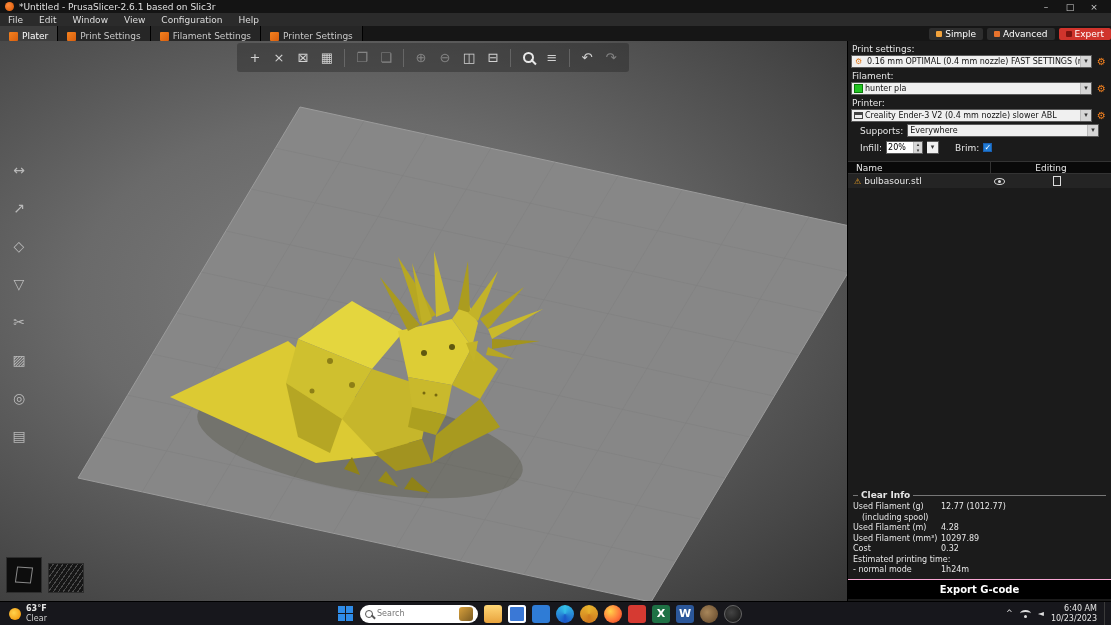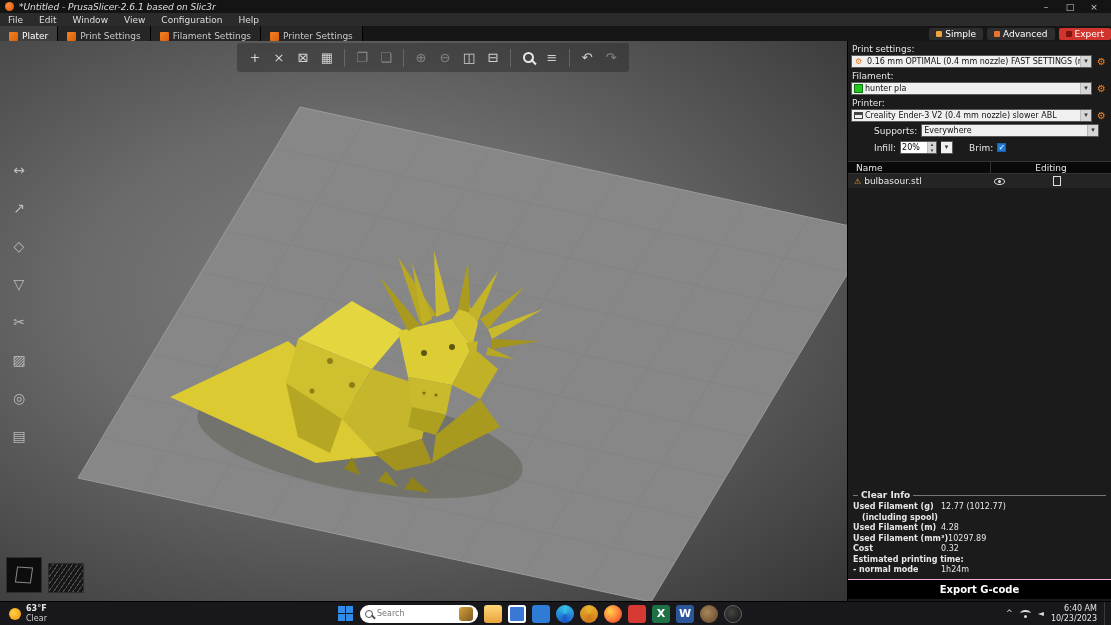--- a/index.html
+++ b/index.html
@@ -2,21 +2,21 @@
 <html><head>
 <meta charset="utf-8">
 <style>
   * { margin:0; padding:0; box-sizing:border-box; }
   html,body { width:1111px; height:625px; overflow:hidden; }
   body { font-family:"DejaVu Sans","Liberation Sans",sans-serif; background:#000; color:#e6e6e6; }
 
   
   .titlebar { height:13px; background:#141414; display:flex; align-items:center; gap:5px; padding:0 5px; color:#e0e0e0; font-size:9px; }
   .tb-logo { width:9px; height:9px; border-radius:50%; background:radial-gradient(circle at 35% 35%,#ff8b3d,#d85500); flex:0 0 auto; }
-  .tb-title { white-space:nowrap;font-style:italic; }
+  .tb-title { white-space:nowrap; }
   .tb-controls { margin-left:auto; display:flex; }
   .tb-btn { width:24px; text-align:center; font-size:9px; color:#ccc; }
 
   
   .menubar { height:13px; background:#2b2b2b; display:flex; align-items:center; color:#ddd; font-size:9px; }
   .menu-item { padding:0 8px; }
 
   
   .tabbar { height:15px; background:#161616; display:flex; align-items:stretch; color:#c8c8c8; font-size:9px; }
   .tab { display:flex; align-items:flex-end; gap:4px; padding:0 9px; border-right:1px solid #000; background:#262626; }
@@ -56,21 +56,21 @@
   .sb-label { padding:3px 4px 1px; }
   .combo-row { display:flex; align-items:center; gap:3px; padding:0 3px; }
   .combo { flex:1; display:flex; align-items:center; height:13px; background:#f0f0f0; color:#111; border:1px solid #5a5a5a; overflow:hidden; }
   .c-icon { flex:0 0 13px; text-align:center; font-size:8px; color:#e07b1f; line-height:11px; }
   .c-text { flex:1; white-space:nowrap; overflow:hidden; font-size:8px; padding:0 2px; }
   .c-arrow { flex:0 0 11px; background:#d6d6d6; text-align:center; font-size:7px; color:#333; border-left:1px solid #bbb; line-height:11px; }
   .gear-btn { width:13px; height:13px; display:flex; align-items:center; justify-content:center; color:#f5821f; font-size:10px; }
   .swatch { width:9px; height:9px; background:#23c423; border:1px solid #0a7a0a; margin-left:2px; flex:0 0 9px; }
   .printer-glyph { width:9px; height:7px; border:1px solid #444; border-top:3px solid #444; margin-left:2px; flex:0 0 9px; }
 
-  .inline-row { display:flex; align-items:center; gap:4px; padding:2px 12px;margin-left:14px; }
+  .inline-row { display:flex; align-items:center; gap:4px; padding:2px 12px; }
   .spinbox { display:flex; height:13px; border:1px solid #5a5a5a; background:#fff; }
   .spin-input { width:26px; border:none; outline:none; font-size:8px; padding:0 1px; color:#000; background:transparent; font-family:inherit; }
   .spin-arrows { width:9px; display:flex; flex-direction:column; background:#d6d6d6; border-left:1px solid #bbb; }
   .spin-arrows span { flex:1; font-size:5px; line-height:5px; text-align:center; color:#333; }
   .dd-btn { width:12px; height:13px; background:#f0f0f0; border:1px solid #5a5a5a; border-left:none; text-align:center; font-size:7px; line-height:11px; color:#333; }
   .cb { width:9px; height:9px; background:#1f7ad4; border:1px solid #1a5fb0; color:#fff; font-size:8px; line-height:8px; text-align:center; }
 
   .obj-header { display:flex; height:13px; background:#090909; border-top:1px solid #333; border-bottom:1px solid #333; align-items:center; margin-top:5px; }
   .oh-name { flex:1; padding-left:8px; }
   .oh-editing { width:121px; text-align:center; border-left:1px solid #333; height:100%; line-height:12px; }
@@ -81,21 +81,21 @@
   .eye { width:11px; height:7px; border:1px solid #ddd; border-radius:50%; position:relative; margin-left:4px; }
   .eye::after { content:""; position:absolute; left:3px; top:1.5px; width:3px; height:3px; background:#ddd; border-radius:50%; }
   .edit-ic { width:8px; height:10px; border:1px solid #ddd; margin-left:48px; }
 
   .sliced { position:absolute; left:0; right:0; top:449px; padding:0 5px; }
   .sliced-title-row { display:flex; align-items:center; gap:3px; margin-bottom:2px; }
   .st-line-s { width:5px; height:1px; background:#777; }
   .st-line { flex:1; height:1px; background:#777; }
   .sliced-title { font-weight:bold; font-size:9px; }
   .si-row { display:flex; font-size:8px; line-height:10.5px; }
-  .si-label { flex:0 0 88px; white-space:nowrap;font-weight:bold; }
+  .si-label { flex:0 0 88px; white-space:nowrap; }
   .si-label.indent { padding-left:9px; }
   .si-value { flex:1; white-space:nowrap; }
 
   .export-btn { position:absolute; left:0; right:0; bottom:2px; height:20px; background:#000; color:#fff; font-weight:bold; font-size:10px; display:flex; align-items:center; justify-content:center; border-top:1px solid #f9a8d4; }
 
   
   .taskbar { height:24px; background:#17171c; display:flex; align-items:center; position:relative; border-top:1px solid #000; font-size:8px; }
   .weather { display:flex; align-items:center; gap:5px; padding:0 9px; height:100%; }
   .sun { width:12px; height:12px; border-radius:50%; background:radial-gradient(circle at 40% 40%,#ffd34d,#f08c00); }
   .weather-text { display:flex; flex-direction:column; line-height:1.15; }

